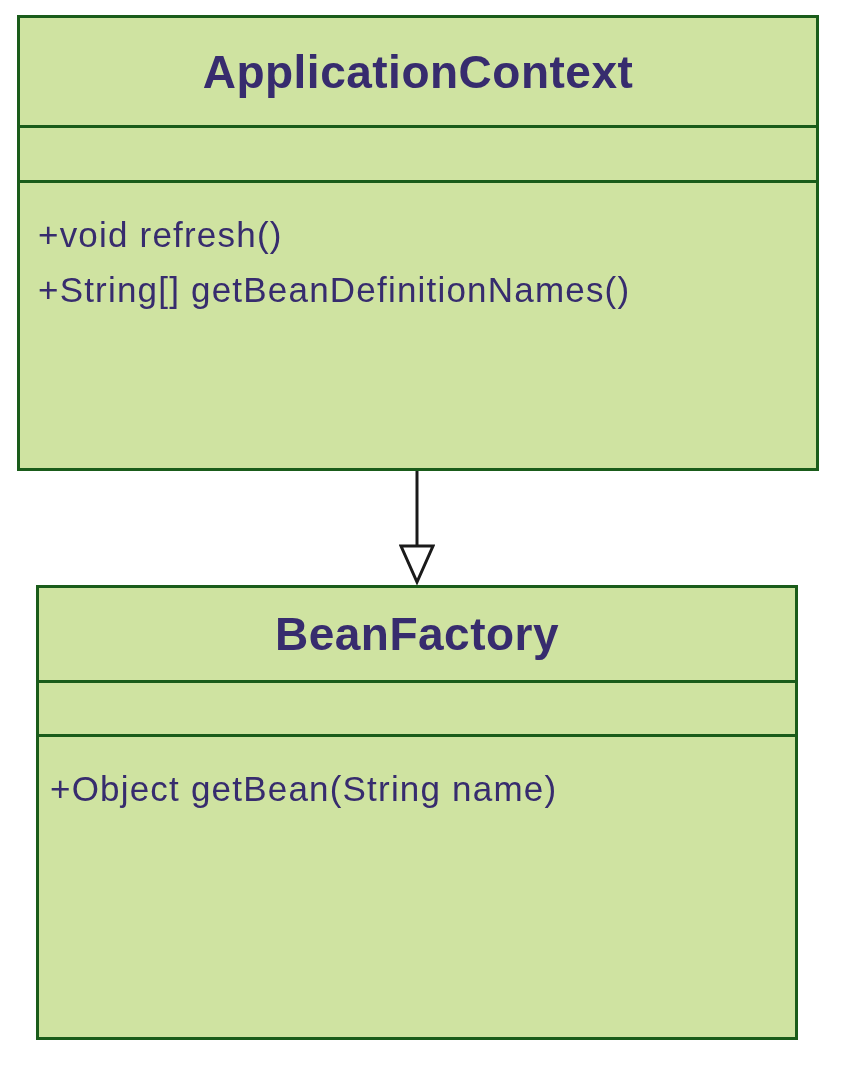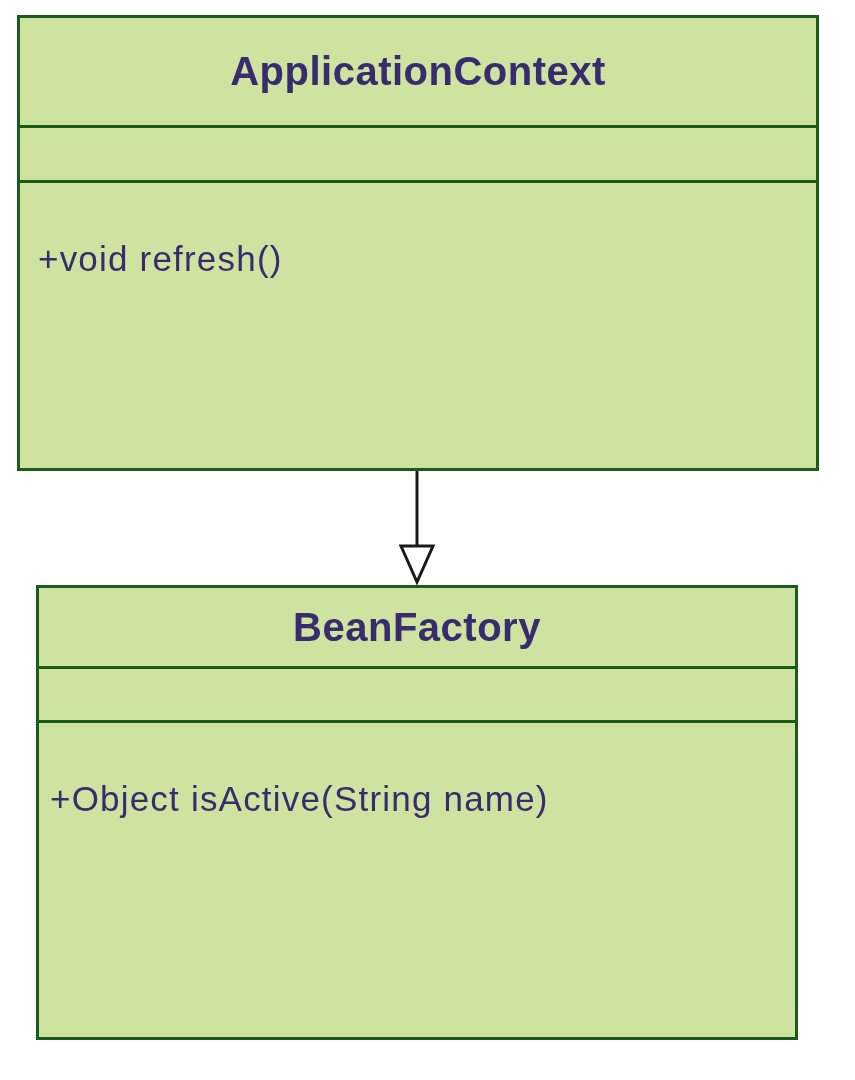--- a/index.html
+++ b/index.html
@@ -29,36 +29,36 @@
   }
   .class-box.app-context  { left: 17px; top: 15px;  width: 802px; height: 456px; }
   .class-box.bean-factory { left: 36px; top: 585px; width: 762px; height: 455px; }
 
   .compartment-title {
     display: flex;
     align-items: center;
     justify-content: center;
     border-bottom: 3px solid var(--box-border);
     font-weight: bold;
-    font-size: 40px;
+    font-size: 46px;
     color: var(--text-color);
     letter-spacing: 0.5px;
   }
   .app-context  .compartment-title { height: 110px; }
-  .bean-factory .compartment-title { height: 81px; }
+  .bean-factory .compartment-title { height: 95px; }
 
   .compartment-attrs {
     border-bottom: 3px solid var(--box-border);
   }
   .app-context  .compartment-attrs { height: 55px; }
   .bean-factory .compartment-attrs { height: 54px; }
 
   .compartment-methods {
     flex: 1;
-    padding-top: 48px;
+    padding-top: 24px;
     color: var(--text-color);
     font-size: 35px;
     letter-spacing: 1.2px;
   }
   .app-context  .compartment-methods { padding-left: 18px; }
   .bean-factory .compartment-methods { padding-left: 11px; }
 
   .method-line {
     height: 55px;
     line-height: 55px;
@@ -78,31 +78,32 @@
 
 <div class="diagram">
 
   <div class="class-box app-context">
     <div class="compartment-title">
       <span>ApplicationContext</span>
     </div>
     <div class="compartment-attrs"></div>
     <div class="compartment-methods">
       <div class="method-line">+void refresh()</div>
+      <div class="method-line">+String[] getBeanDefinitionNames()</div>
     </div>
   </div>
 
   <svg class="inheritance-arrow" viewBox="0 0 36 114" xmlns="http://www.w3.org/2000/svg">
     <line x1="18" y1="0" x2="18" y2="76" stroke="#1a1a1a" stroke-width="3"></line>
     <polygon points="2,75 34,75 18,111" fill="#ffffff" stroke="#1a1a1a" stroke-width="3" stroke-linejoin="miter"></polygon>
   </svg>
 
   <div class="class-box bean-factory">
     <div class="compartment-title">
       <span>BeanFactory</span>
     </div>
     <div class="compartment-attrs"></div>
     <div class="compartment-methods">
-      <div class="method-line">+Object isActive(String name)</div>
+      <div class="method-line">+Object getBean(String name)</div>
     </div>
   </div>
 
 </div>
 
 </body></html>

